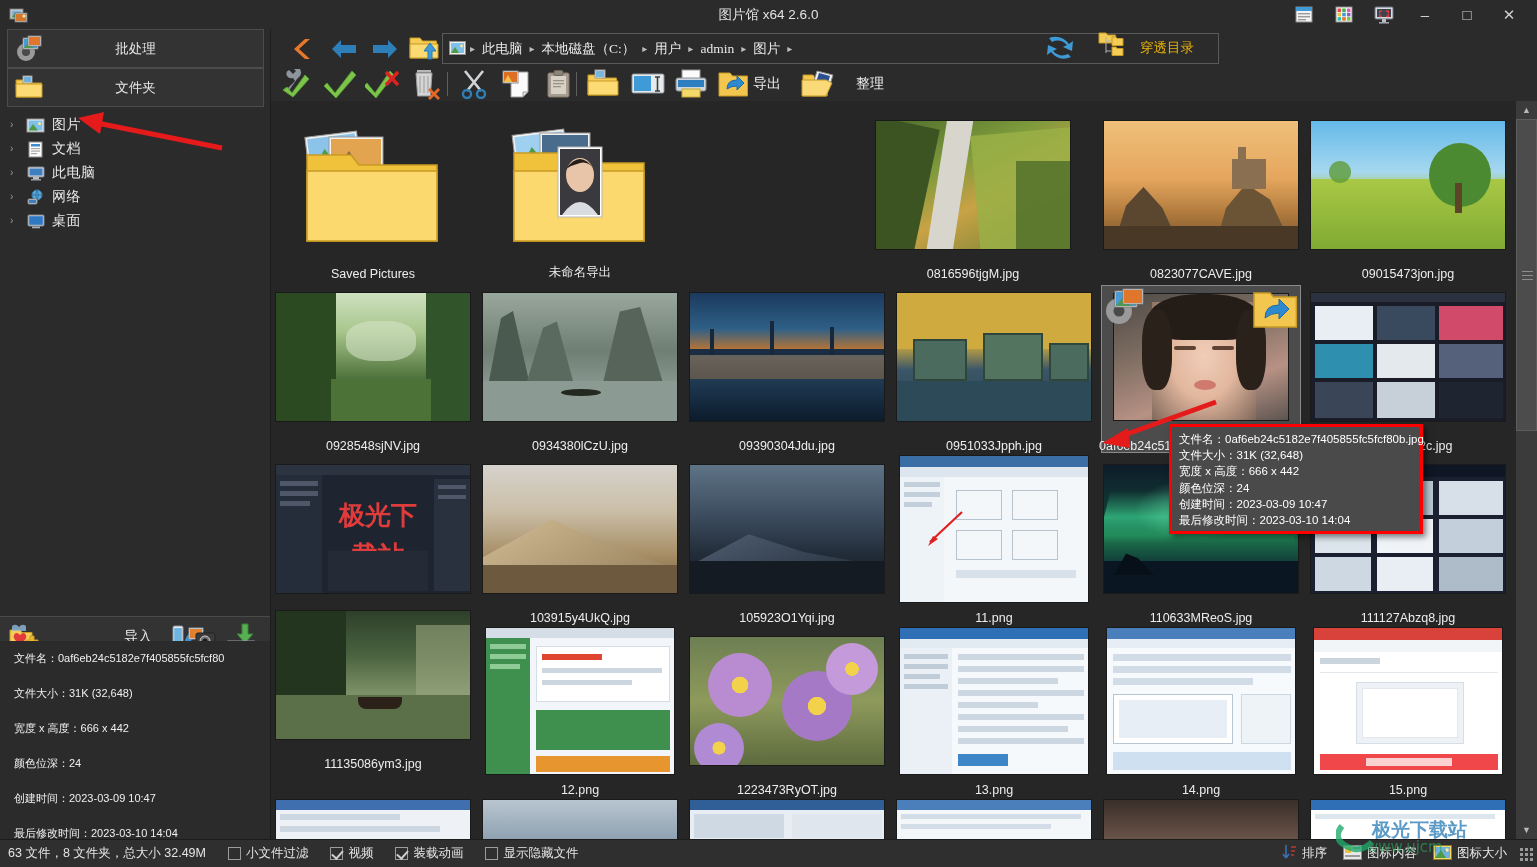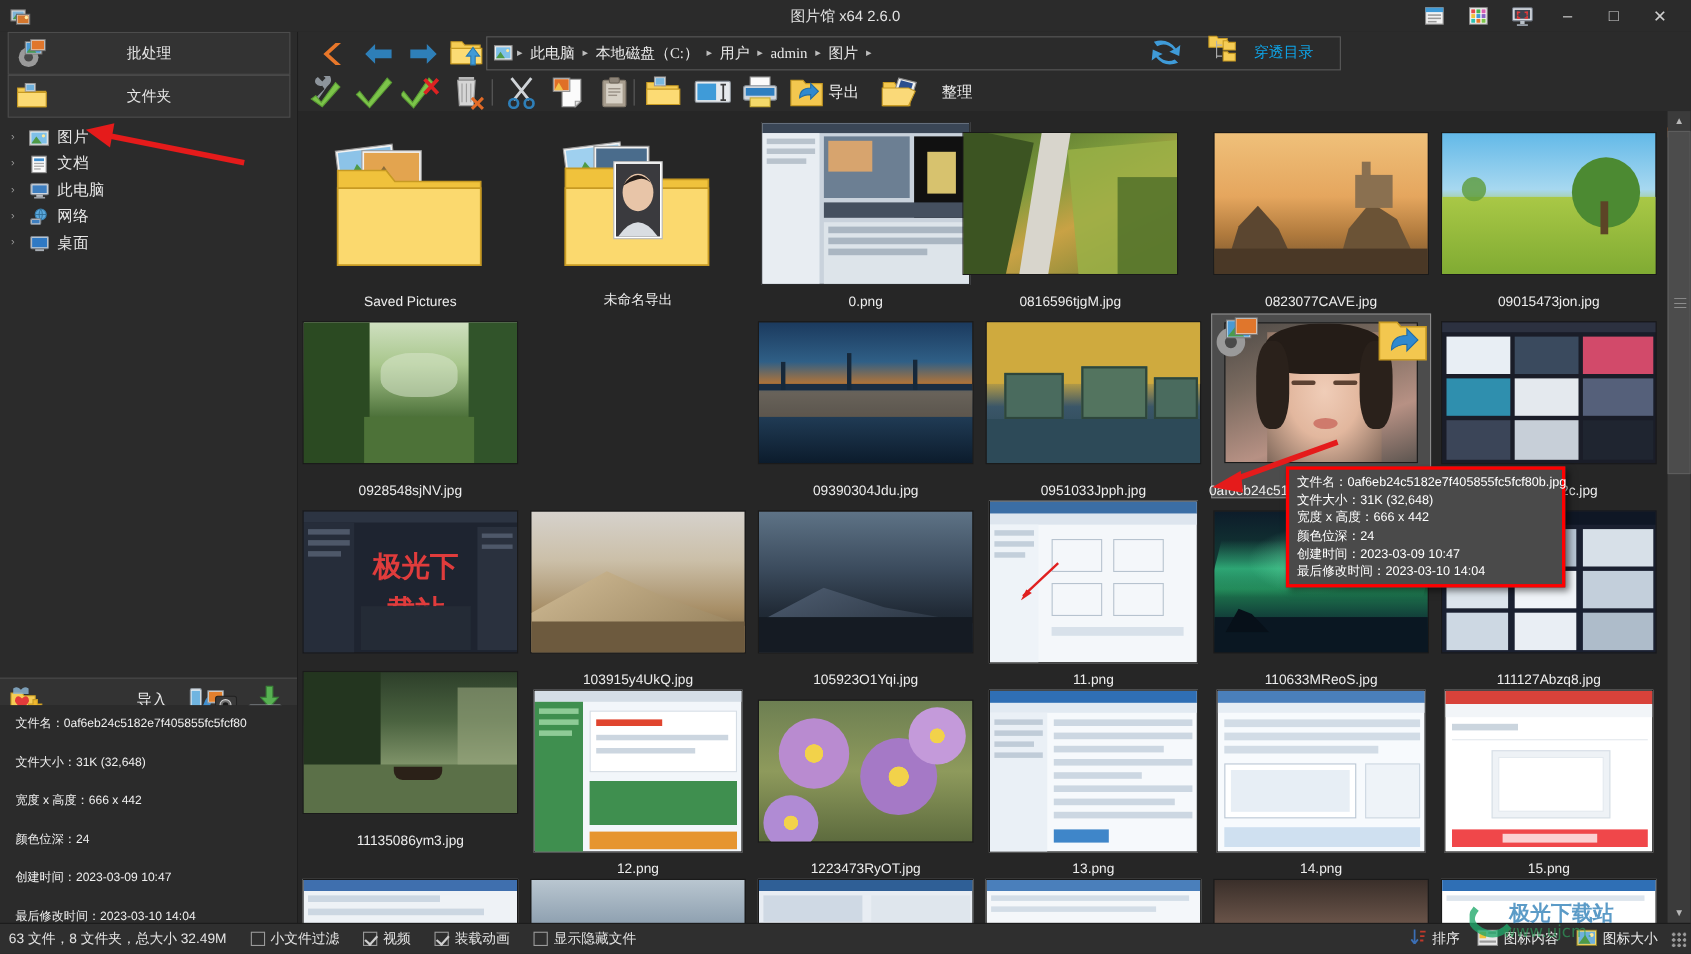--- a/index.html
+++ b/index.html
@@ -82,21 +82,21 @@
     position: absolute; left: 171px; top: 4px; width: 777px; height: 31px;
     background: #2b2b2b; border: 1px solid #5a5a5a; display: flex; align-items: center;
     padding-left: 6px; gap: 0px;
   }
   .crumb-ico { width: 18px; height: 15px; margin-right: 2px; }
   .crumb { color: #e9e9e9; font-size: 13.5px; padding: 2px 6px; white-space: nowrap; font-family: "Liberation Serif", serif; }
   .crumb-sep { color: #bdbdbd; font-size: 10px; padding: 0 1px; }
 
   .refresh-ico { position: absolute; left: 772px; top: 3px; width: 34px; height: 32px; }
   .pass-dir { position: absolute; left: 827px; top: 3px; height: 32px; display: flex; align-items: center; gap: 6px; }
-  .pass-dir-label { color: #0ea5e9; font-size: 13.5px; }
+  .pass-dir-label { color: #eab308; font-size: 13.5px; }
 
   .collapse-chev { position: absolute; right: 8px; top: 40px; width: 36px; height: 28px; }
 
   .t2-ico { position: absolute; top: 1px; width: 40px; height: 32px; display:flex; align-items:center; justify-content:center; }
   .t2-sep { position: absolute; top: 5px; width: 1px; height: 24px; background: #5e5e5e; }
   .t2-text { position: absolute; top: 8px; color: #eeeeee; font-size: 14px; }
 
   
   .content {
     position: absolute; left: 271px; top: 101px; width: 1245px; height: 738px;
@@ -557,41 +557,20 @@
           <rect x="58" y="28" width="44" height="70" fill="#ffffff" stroke="#b6b6b6"></rect>
           <rect x="60" y="30" width="40" height="66" fill="#3a3a3e"></rect>
           <ellipse cx="80" cy="56" rx="14" ry="17" fill="#e8c5a8"></ellipse>
           <path d="M66 50 q14 -20 28 0 q-6 -8 -14 -6 q-8 2 -14 6z" fill="#241d19"></path>
           <path d="M62 96 q18 -26 36 0z" fill="#d9dde2"></path>
         </svg>
       </div>
       <div class="cname">未命名导出</div>
     </div>
 
-    <div class="cell" style="left:414px;top:10px;">
-      <div class="thumbwrap">
-        <div class="thumb" style="width:190px;height:148px;background:#c9d2dc;">
-          <div style="position:absolute;left:0;top:0;width:190px;height:9px;background:#3a4656;"></div>
-          <div style="position:absolute;left:0;top:9px;width:52px;height:139px;background:#e8edf2;"></div>
-          <div style="position:absolute;left:4px;top:14px;width:44px;height:5px;background:#b9c3cd;"></div>
-          <div style="position:absolute;left:4px;top:23px;width:44px;height:5px;background:#b9c3cd;"></div>
-          <div style="position:absolute;left:4px;top:32px;width:36px;height:5px;background:#b9c3cd;"></div>
-          <div style="position:absolute;left:56px;top:12px;width:78px;height:56px;background:#6c7f93;"></div>
-          <div style="position:absolute;left:60px;top:16px;width:40px;height:28px;background:#d7a46e;"></div>
-          <div style="position:absolute;left:138px;top:12px;width:50px;height:74px;background:#111;"></div>
-          <div style="position:absolute;left:150px;top:26px;width:26px;height:38px;background:#d7c26e;"></div>
-          <div style="position:absolute;left:56px;top:72px;width:132px;height:14px;background:#45505f;"></div>
-          <div style="position:absolute;left:56px;top:90px;width:132px;height:58px;background:#dde4ea;"></div>
-          <div style="position:absolute;left:60px;top:94px;width:124px;height:6px;background:#aab6c2;"></div>
-          <div style="position:absolute;left:60px;top:104px;width:124px;height:6px;background:#aab6c2;"></div>
-          <div style="position:absolute;left:60px;top:114px;width:90px;height:6px;background:#aab6c2;"></div>
-        </div>
-      </div>
-      <div class="cname">0.png</div>
-    </div>
 
     <div class="cell" style="left:600px;top:10px;">
       <div class="thumbwrap">
         <div class="thumb" style="width:196px;height:130px;background:linear-gradient(155deg,#4d6b2c 0%,#7d9a3c 35%,#c9a245 60%,#6b7f33 100%);">
           <div style="position:absolute;left:-20px;top:0;width:70px;height:140px;background:#3c5422;transform:rotate(12deg);"></div>
           <div style="position:absolute;left:60px;top:-10px;width:26px;height:160px;background:#d8d5cc;transform:rotate(9deg);"></div>
           <div style="position:absolute;left:100px;top:10px;width:110px;height:130px;background:#9ab046;transform:rotate(-5deg);opacity:.85;"></div>
           <div style="position:absolute;left:140px;top:40px;width:70px;height:100px;background:#4e6d28;opacity:.8;"></div>
         </div>
       </div>
@@ -628,20 +607,32 @@
         <div class="thumb" style="width:196px;height:130px;background:linear-gradient(180deg,#cfe0c0 0%,#a8c68c 30%,#466b34 70%,#27421f 100%);">
           <div style="position:absolute;left:0;top:0;width:60px;height:130px;background:#2b4a22;"></div>
           <div style="position:absolute;left:150px;top:0;width:46px;height:130px;background:#31542a;"></div>
           <div style="position:absolute;left:55px;top:86px;width:100px;height:44px;background:#4d7238;"></div>
           <div style="position:absolute;left:70px;top:28px;width:70px;height:40px;background:#d9e6cc;opacity:.55;border-radius:40%;"></div>
         </div>
       </div>
       <div class="cname">0928548sjNV.jpg</div>
     </div>
 
+    <div class="cell" style="left:207px;top:182px;">
+      <div class="thumbwrap">
+        <div class="thumb" style="width:196px;height:130px;background:linear-gradient(180deg,#9aa79c 0%,#6f7f74 45%,#8b9992 75%,#7b8a82 100%);">
+          <div style="position:absolute;left:6px;top:18px;width:40px;height:70px;background:#4b5a50;clip-path:polygon(0 100%,30% 10%,60% 0,100% 100%);"></div>
+          <div style="position:absolute;left:44px;top:26px;width:46px;height:62px;background:#5b6a5f;clip-path:polygon(0 100%,35% 14%,65% 4%,100% 100%);"></div>
+          <div style="position:absolute;left:120px;top:14px;width:60px;height:76px;background:#566459;clip-path:polygon(0 100%,28% 6%,62% 0,100% 100%);"></div>
+          <div style="position:absolute;left:0;top:88px;width:196px;height:42px;background:#8b9a92;"></div>
+          <div style="position:absolute;left:78px;top:96px;width:40px;height:7px;background:#23291f;border-radius:50%;"></div>
+        </div>
+      </div>
+      <div class="cname">0934380lCzU.jpg</div>
+    </div>
 
     <div class="cell" style="left:414px;top:182px;">
       <div class="thumbwrap">
         <div class="thumb" style="width:196px;height:130px;background:linear-gradient(180deg,#1b3a5e 0%,#2f5f86 28%,#c5772c 46%,#10253c 60%,#0a1b2d 100%);">
           <div style="position:absolute;left:0;top:56px;width:196px;height:8px;background:#1a2d42;"></div>
           <div style="position:absolute;left:20px;top:36px;width:4px;height:26px;background:#16283a;"></div>
           <div style="position:absolute;left:80px;top:28px;width:4px;height:34px;background:#16283a;"></div>
           <div style="position:absolute;left:140px;top:34px;width:4px;height:28px;background:#16283a;"></div>
           <div style="position:absolute;left:0;top:62px;width:196px;height:68px;background:linear-gradient(180deg,#2d4f6e,#0b1a2a);opacity:.95;"></div>
           <div style="position:absolute;left:0;top:62px;width:196px;height:24px;background:#d08a3e;opacity:.35;"></div>

